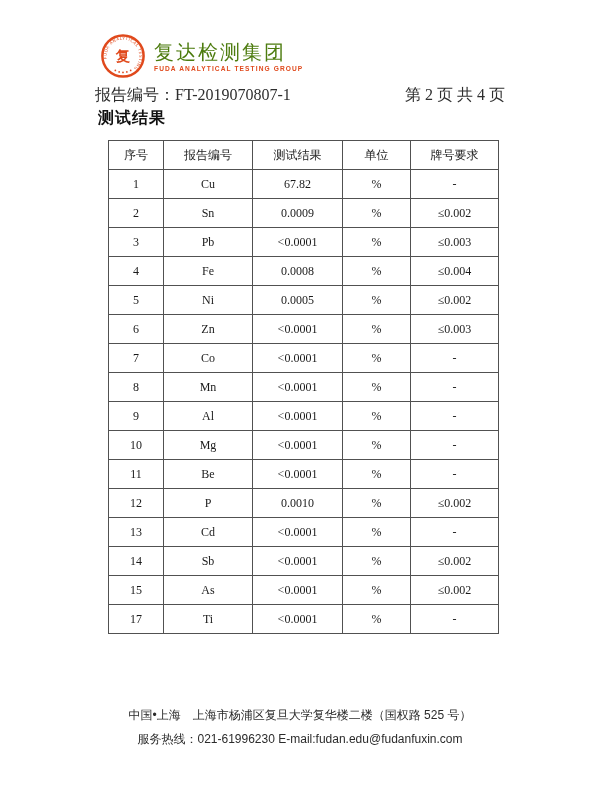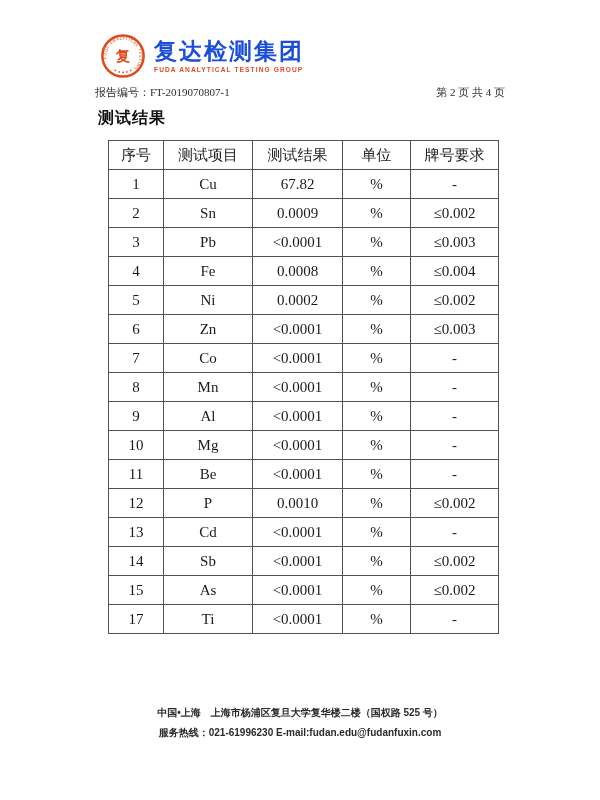--- a/index.html
+++ b/index.html
@@ -14,62 +14,62 @@
   }
   
   .brand-row {
     position:absolute; left:100px; top:30px;
     display:flex; align-items:center; height:52px;
   }
   .seal { width:46px; height:46px; flex:0 0 auto; }
   .brand-text { margin-left:8px; }
   .brand-cn {
     font-family:"Liberation Sans","DejaVu Sans",sans-serif;
-    font-weight:bold; font-size:23px; letter-spacing:2px;
-    color:#1d4ed8; line-height:1.1;
+    font-weight:normal; font-size:20px; letter-spacing:2px;
+    color:#4d7c0f; line-height:1.1;
   }
   .brand-en {
     font-family:"Liberation Sans","DejaVu Sans",sans-serif;
     font-weight:bold; font-size:6.6px; letter-spacing:1.1px;
     color:#e0491c; margin-top:2px; white-space:nowrap;
   }
   .meta-row {
     position:absolute; left:95px; right:95px; top:85px;
     display:flex; justify-content:space-between; align-items:baseline;
-    font-size:11px; color:#2e2e2e;
+    font-size:16px; color:#2e2e2e;
   }
   
   .section-title {
     position:absolute; left:98px; top:108px;
     font-family:"Liberation Sans","DejaVu Sans",sans-serif;
     font-weight:bold; font-size:16px; color:#111; letter-spacing:1px;
   }
   
   .results-table {
     position:absolute; left:108px; top:140px;
     width:390px; border-collapse:collapse; table-layout:fixed;
-    font-size:15px; color:#1a1a1a;
+    font-size:12px; color:#1a1a1a;
   }
   .results-table th, .results-table td {
     border:1px solid #515151;
     height:29px; text-align:center; vertical-align:middle;
     font-weight:normal; padding:0 2px;
   }
   .results-table th { color:#222; }
   .results-table th:nth-child(1), .results-table td:nth-child(1){ width:55px; }
   .results-table th:nth-child(2), .results-table td:nth-child(2){ width:89px; }
   .results-table th:nth-child(3), .results-table td:nth-child(3){ width:90px; }
   .results-table th:nth-child(4), .results-table td:nth-child(4){ width:68px; }
   .results-table th:nth-child(5), .results-table td:nth-child(5){ width:88px; }
   
   .footer {
     position:absolute; left:0; right:0; top:703px;
     text-align:center;
     font-family:"Liberation Sans","DejaVu Sans",sans-serif;
-    font-size:10px; color:#2b2b2b; line-height:2.0;font-weight:bold;
+    font-size:12px; color:#2b2b2b; line-height:2.0;
   }
 </style>
 </head>
 <body>
 
 <div class="page">
 
   <div class="brand-row">
     <svg class="seal" viewBox="0 0 48 48" aria-hidden="true">
       <circle cx="24" cy="24" r="21.5" fill="none" stroke="#e0491c" stroke-width="2.6"></circle>
@@ -96,21 +96,21 @@
     </div>
     <div>第 2 页 共 4 页</div>
   </div>
 
   <div class="section-title">测试结果</div>
 
   <table class="results-table">
     <thead>
       <tr>
           <th>序号</th>
-          <th>测试项目</th>
+          <th>报告编号</th>
           <th>测试结果</th>
           <th>单位</th>
           <th>牌号要求</th>
         </tr>
     </thead>
     <tbody>
         <tr>
           <td>1</td>
           <td>Cu</td>
           <td>67.82</td>
@@ -134,21 +134,21 @@
         <tr>
           <td>4</td>
           <td>Fe</td>
           <td>0.0008</td>
           <td>%</td>
           <td>≤0.004</td>
         </tr>
         <tr>
           <td>5</td>
           <td>Ni</td>
-          <td>0.0002</td>
+          <td>0.0005</td>
           <td>%</td>
           <td>≤0.002</td>
         </tr>
         <tr>
           <td>6</td>
           <td>Zn</td>
           <td>&lt;0.0001</td>
           <td>%</td>
           <td>≤0.003</td>
         </tr>

